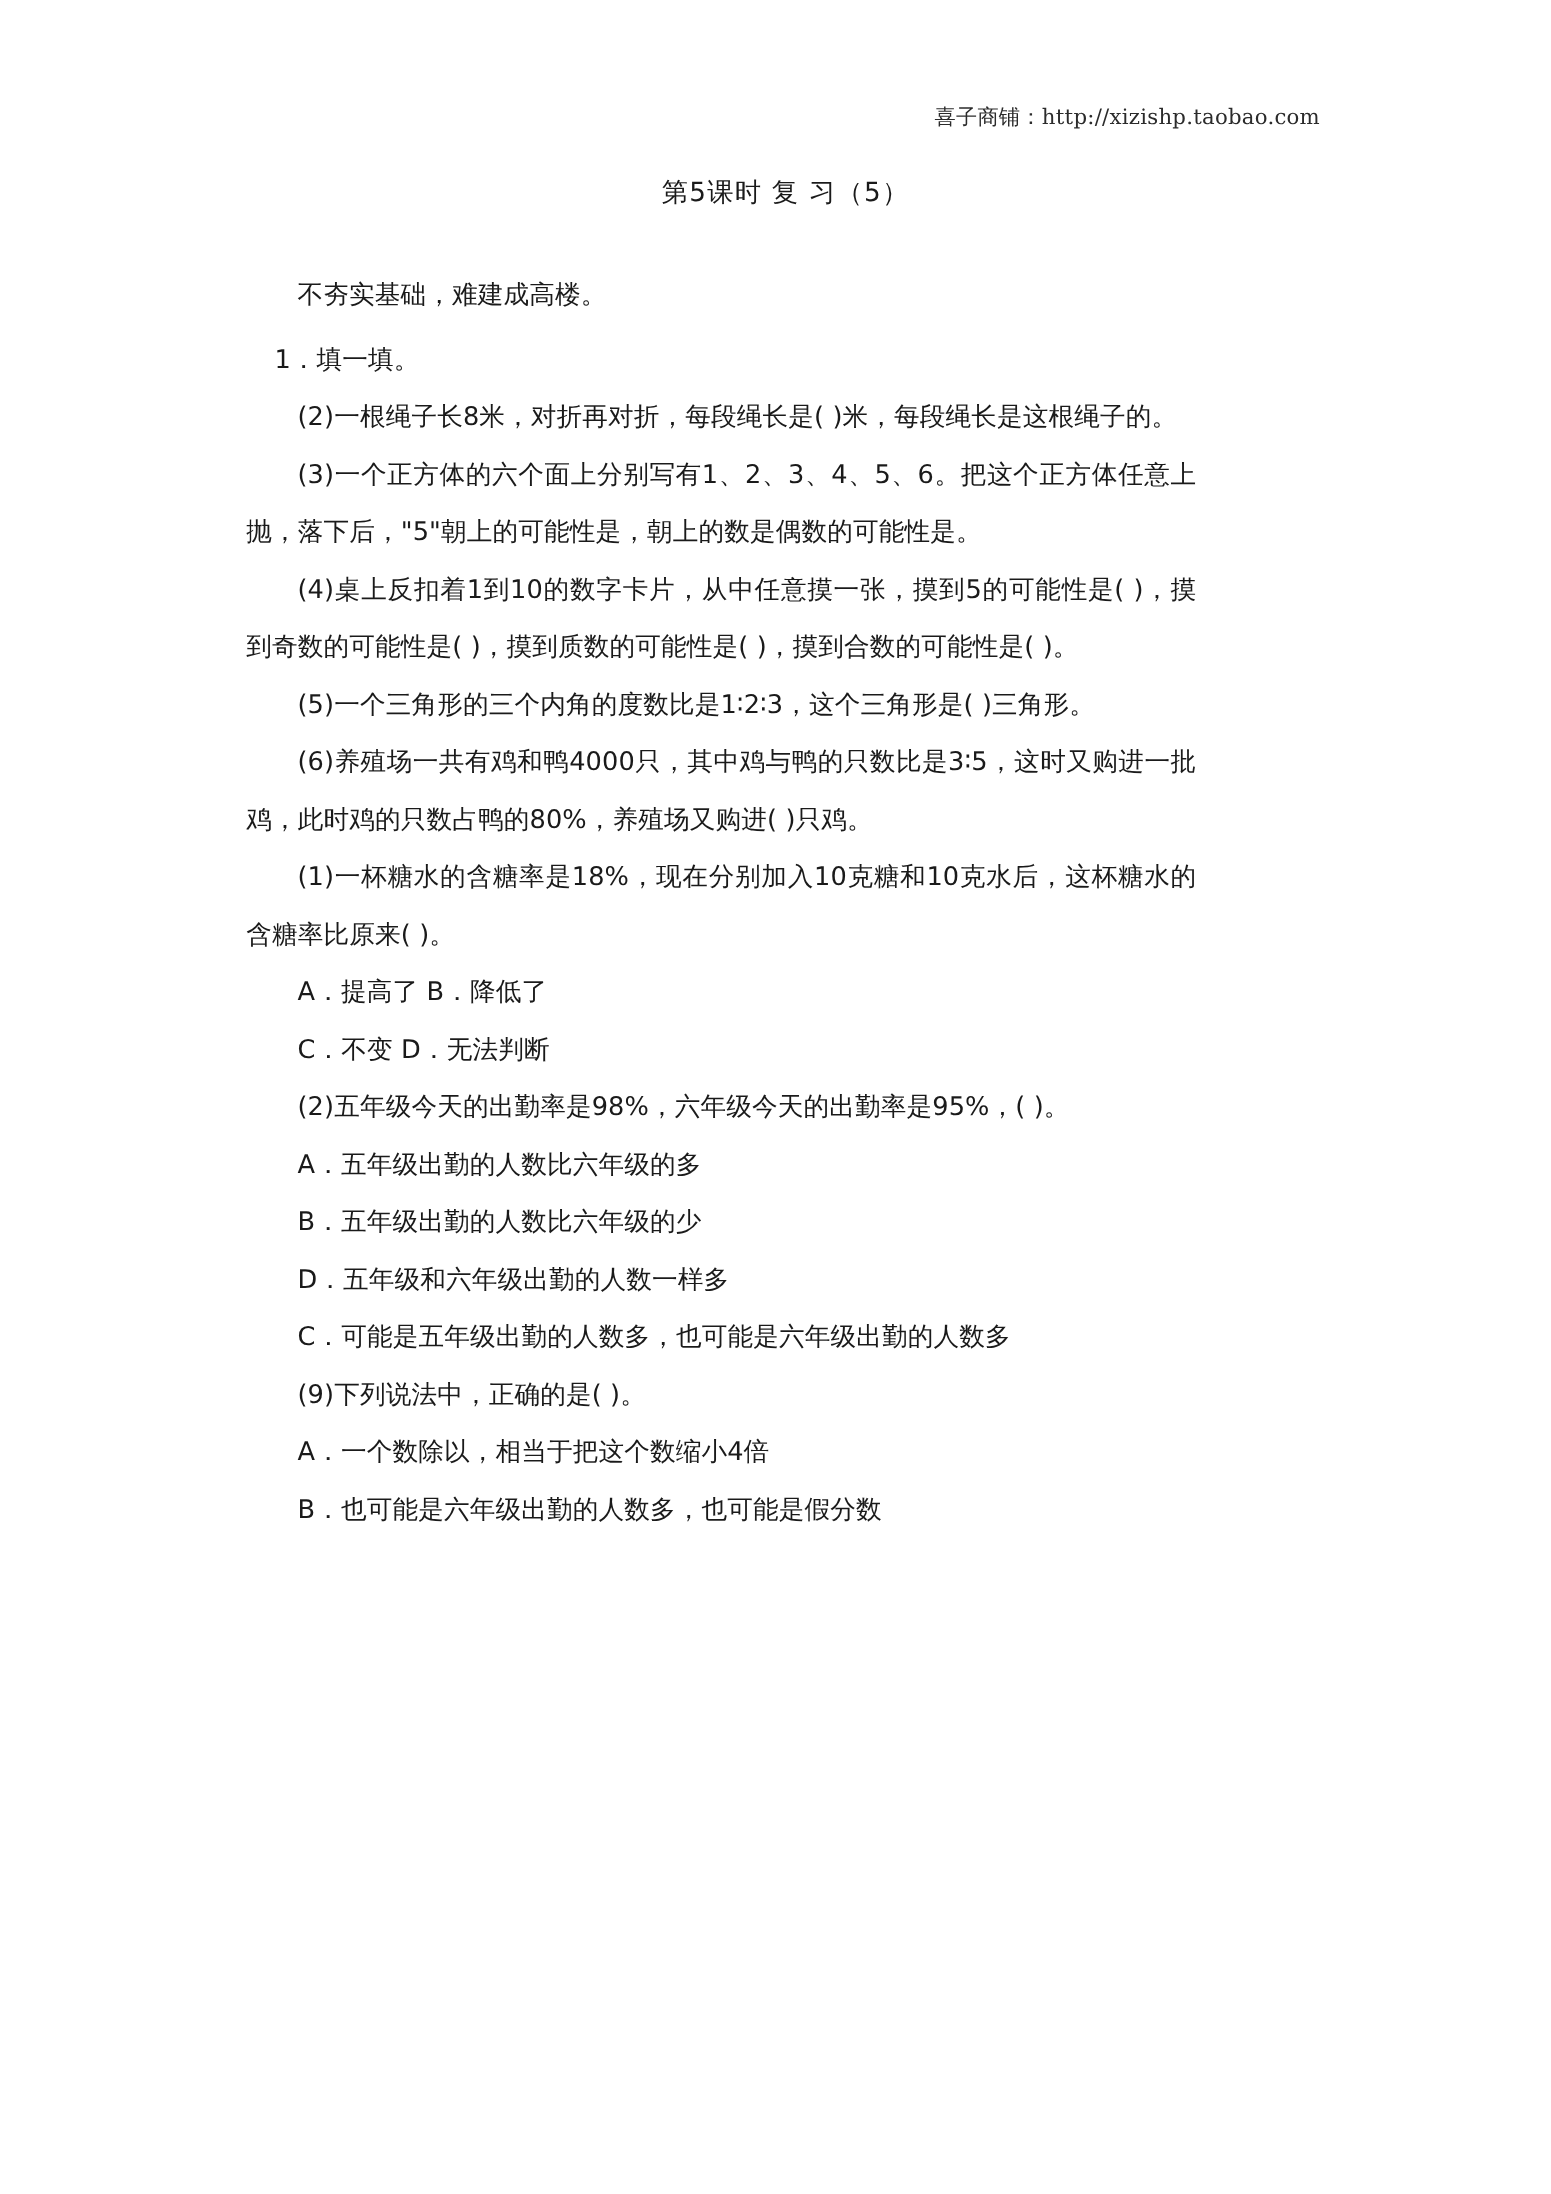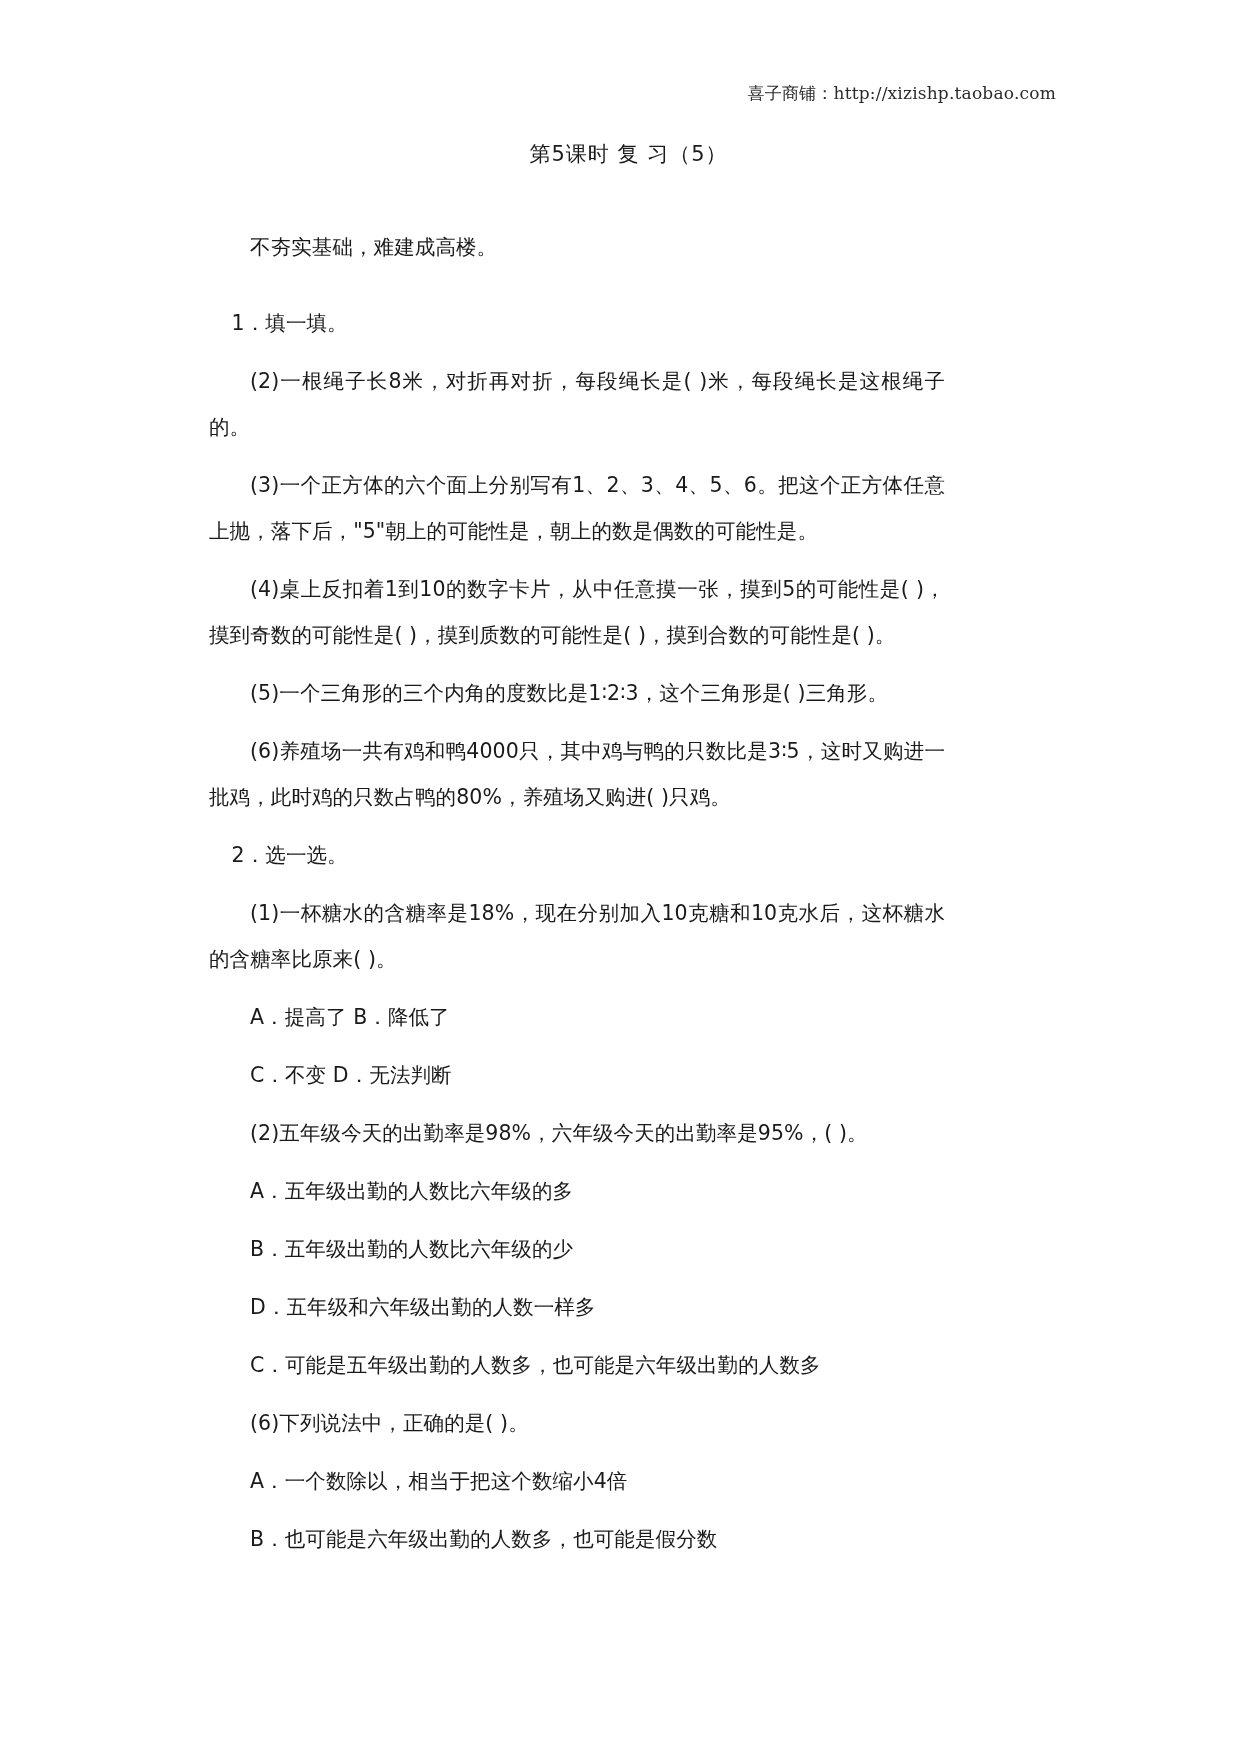--- a/index.html
+++ b/index.html
@@ -61,21 +61,21 @@
     left: 197px;
     width: 760px;
   }
   .para {
     font-size: 20.5px;
     line-height: 46px;
     color: #1a1a1a;
     letter-spacing: 0.1px;
     text-align: justify;
     text-justify: inter-character;
-    margin: 12px;
+    margin: 0;
     word-break: break-all;
   }
   .para.indent {
     text-indent: 2em;
   }
   .para.indent-half {
     text-indent: 1.1em;
   }
   .para.opt {
     text-indent: 2em;
@@ -100,30 +100,29 @@
     <div class="spacer-sm"></div>
 
     <p class="para indent-half">1．填一填。</p>
 
     <p class="para indent">(2)一根绳子长8米，对折再对折，每段绳长是(    )米，每段绳长是这根绳子的。</p>
     <p class="para indent">(3)一个正方体的六个面上分别写有1、2、3、4、5、6。把这个正方体任意上抛，落下后，"5"朝上的可能性是，朝上的数是偶数的可能性是。</p>
     <p class="para indent">(4)桌上反扣着1到10的数字卡片，从中任意摸一张，摸到5的可能性是(    )，摸到奇数的可能性是(    )，摸到质数的可能性是(    )，摸到合数的可能性是(    )。</p>
     <p class="para indent">(5)一个三角形的三个内角的度数比是1∶2∶3，这个三角形是(    )三角形。</p>
     <p class="para indent">(6)养殖场一共有鸡和鸭4000只，其中鸡与鸭的只数比是3∶5，这时又购进一批鸡，此时鸡的只数占鸭的80%，养殖场又购进(    )只鸡。</p>
 
-    <p class="para indent-half">2．选一选。</p>
 
     <p class="para indent">(1)一杯糖水的含糖率是18%，现在分别加入10克糖和10克水后，这杯糖水的含糖率比原来(    )。</p>
     <p class="para opt">A．提高了   B．降低了</p>
     <p class="para opt">C．不变   D．无法判断</p>
 
     <p class="para indent">(2)五年级今天的出勤率是98%，六年级今天的出勤率是95%，(    )。</p>
     <p class="para opt">A．五年级出勤的人数比六年级的多</p>
     <p class="para opt">B．五年级出勤的人数比六年级的少</p>
     <p class="para opt">D．五年级和六年级出勤的人数一样多</p>
     <p class="para opt">C．可能是五年级出勤的人数多，也可能是六年级出勤的人数多</p>
 
-    <p class="para indent">(6)下列说法中，正确的是(    )。</p>
+    <p class="para indent">(9)下列说法中，正确的是(    )。</p>
     <p class="para opt">A．一个数除以，相当于把这个数缩小4倍</p>
     <p class="para opt">B．也可能是六年级出勤的人数多，也可能是假分数</p>
 
   </div>
 </div>
 
 </body></html>

